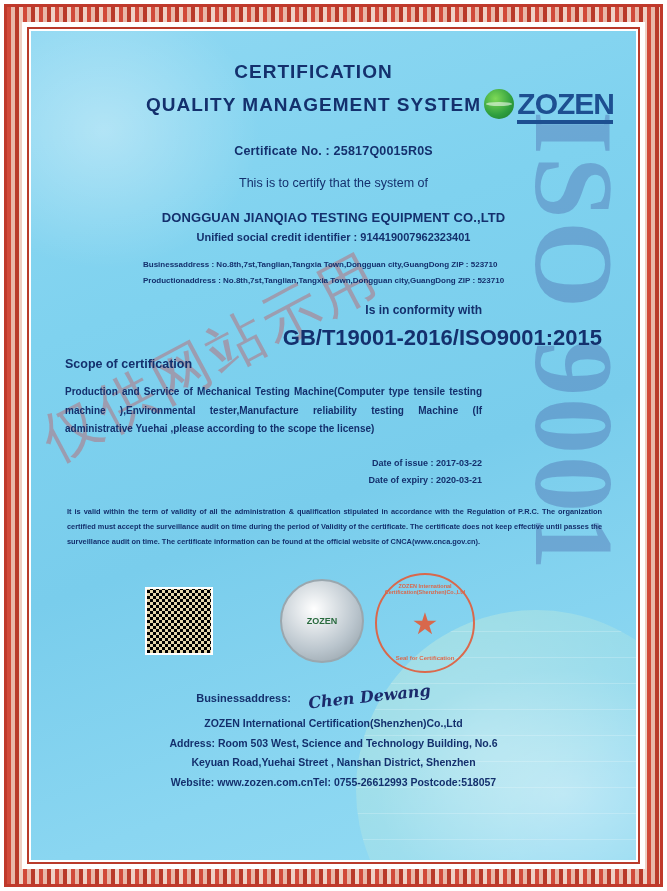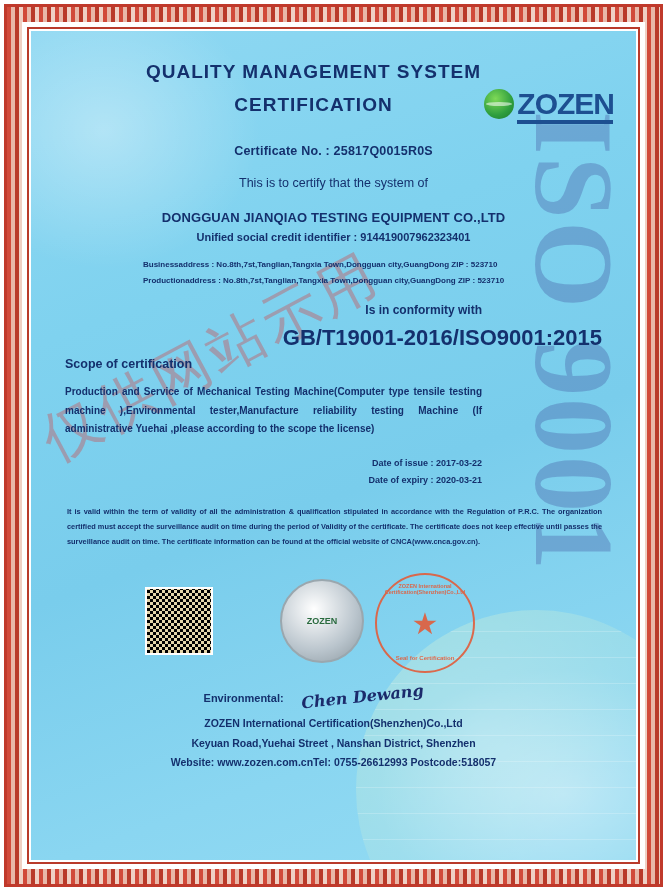--- a/index.html
+++ b/index.html
@@ -376,22 +376,22 @@
     <div class="wm-cn">仅供网站示用</div>
 
     <div class="logo">
       <div class="logo-globe"></div>
       <div class="logo-text">ZOZEN</div>
       <div class="logo-bar"></div>
     </div>
 
     <div class="content">
       <div class="title">
+        <div>CERTIFICATION</div>
         <div>QUALITY MANAGEMENT SYSTEM</div>
-        <div>CERTIFICATION</div>
       </div>
 
       <div class="cert-no">Certificate No. : 25817Q0015R0S</div>
 
       <div class="certify-line">This is to certify that the system of</div>
 
       <div class="company">DONGGUAN JIANQIAO TESTING EQUIPMENT CO.,LTD</div>
 
       <div class="credit">Unified social credit identifier : 914419007962323401</div>
 
@@ -416,24 +416,25 @@
         <div class="qr"></div>
         <div class="seal-silver">ZOZEN</div>
         <div class="seal-red">
           <div class="seal-red-top-text">ZOZEN International Certification(Shenzhen)Co.,Ltd</div>
           <div class="star">★</div>
           <div class="seal-red-inner-text">Seal for Certification</div>
         </div>
       </div>
 
       <div class="gm-row">
-        <span class="gm-label">Environmental:</span>
+        <span class="gm-label">Businessaddress:</span>
         <span class="signature">Chen Dewang</span>
       </div>
 
       <div class="footer">
         <div class="line">ZOZEN International Certification(Shenzhen)Co.,Ltd</div>
+        <div class="line">Address:  Room 503 West, Science and Technology Building, No.6</div>
         <div class="line">Keyuan    Road,Yuehai   Street ,   Nanshan   District,   Shenzhen</div>
         <div class="line">Website:  www.zozen.com.cnTel:   0755-26612993 Postcode:518057</div>
       </div>
     </div>
   </div>
 </div>
 
 </body></html>

